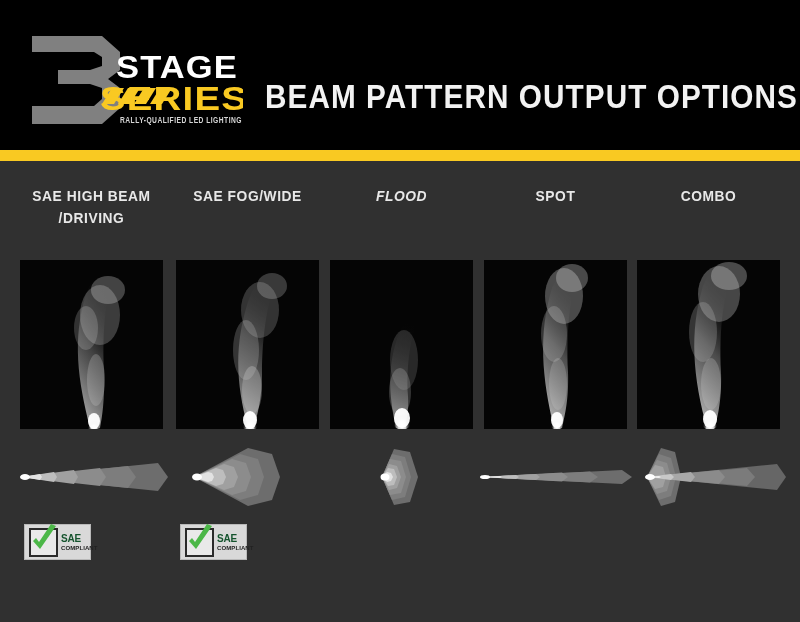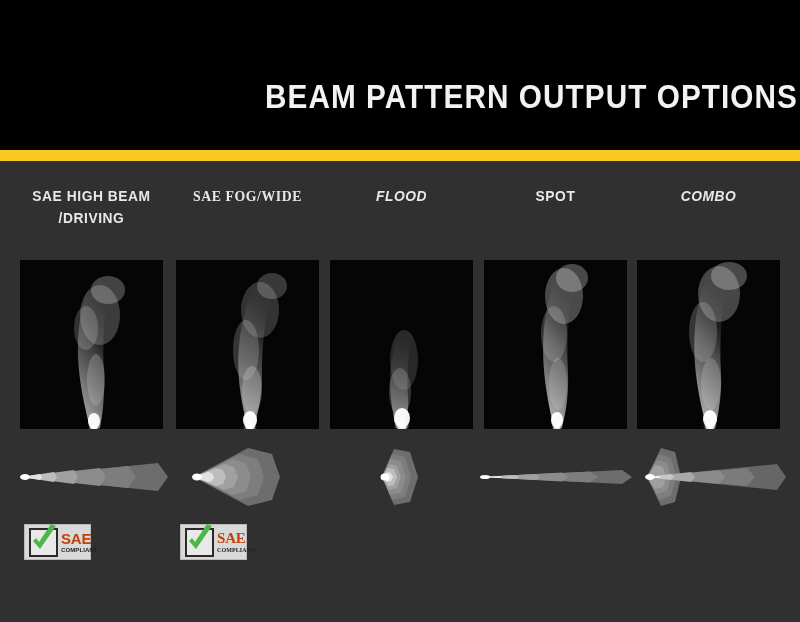--- a/index.html
+++ b/index.html
@@ -49,24 +49,24 @@
     background:#303030;
   }
 
   .cols{
     position:absolute;left:0;top:0;width:800px;height:461px;
   }
   .col{
     position:absolute;top:0;width:143px;height:461px;
   }
   .col.c0{left:20px;}
-  .col.c1{left:176px;font-family:Liberation Serif, serif;}
+  .col.c1{left:176px;}
   .col.c2{left:330px;font-style:italic;}
   .col.c3{left:484px;text-decoration:underline;}
-  .col.c4{left:637px;font-style:italic;}
+  .col.c4{left:637px;}
 
   .col-label{
     position:absolute;top:24px;left:-14px;width:171px;
     text-align:center;
     color:#e8e8e8;
     font-size:15px;
     line-height:22px;
     letter-spacing:.6px;
     font-weight:700;
     transform:scaleX(.92);
@@ -107,41 +107,64 @@
     border:2px solid #2a2a2a;
     background:#e9e9e9;
     flex:0 0 auto;
   }
   .badge .chk svg{position:absolute;left:-4px;top:-7px;}
   .badge .txt{
     margin-left:3px;line-height:1;
   }
   .badge .sae{
     display:block;
-    color:#c2410c;
-    font-size:15px;
+    color:#14532d;
+    font-size:10px;
     font-weight:700;
     letter-spacing:-.2px;
   }
   .badge .compliant{
     display:block;
     color:#222;
     font-size:6px;
     font-weight:700;
     letter-spacing:.1px;
     margin-top:1px;
   }
 </style>
 </head>
 <body>
 
 <div class="sheet">
 
   <div class="header">
 
+    <div class="logo">
+      <svg width="215" height="105" viewBox="0 0 215 105" aria-hidden="true">
+
+        <g>
+          <path d="M4 10 L74 10 L92 26 L92 44 L80 53 L92 62 L92 82 L74 98 L4 98 L4 80 L66 80 L74 73 L74 62 L62 58 L30 58 L30 44 L62 44 L74 40 L74 31 L66 26 L4 26 Z" fill="#808080"></path>
+        </g>
+
+        <g>
+          <path d="M84 62 L96 62 L86 78 L74 78 Z" fill="#f9c922"></path>
+          <path d="M100 62 L112 62 L102 78 L90 78 Z" fill="#f9c922"></path>
+          <path d="M116 62 L128 62 L118 78 L106 78 Z" fill="#f9c922"></path>
+          <path d="M132 62 L144 62 L134 78 L122 78 Z" fill="#f9c922"></path>
+        </g>
+
+        <text x="88" y="52" font-family="Liberation Sans, sans-serif" font-size="31" font-weight="700" fill="#ffffff" letter-spacing="1" textLength="122" lengthAdjust="spacingAndGlyphs">STAGE</text>
+
+        <text x="84" y="55" font-family="Liberation Sans, sans-serif" font-size="38" font-weight="700" fill="#ffffff" opacity="0"></text>
+
+        <text x="72" y="84" font-family="Liberation Sans, sans-serif" font-size="33" font-weight="700" fill="#f9c922" letter-spacing="1" textLength="148" lengthAdjust="spacingAndGlyphs">SERIES</text>
+
+        <text x="92" y="97" font-family="Liberation Sans, sans-serif" font-size="8.5" font-weight="700" fill="#d6d6d6" letter-spacing=".6" textLength="122" lengthAdjust="spacingAndGlyphs">RALLY-QUALIFIED LED LIGHTING</text>
+      </svg>
+    </div>
 
     <div class="main-title">BEAM PATTERN OUTPUT OPTIONS</div>
   </div>
 
   <div class="gold-bar"></div>
 
   <div class="body">
     <div class="cols">
 
       <div class="col c0">

